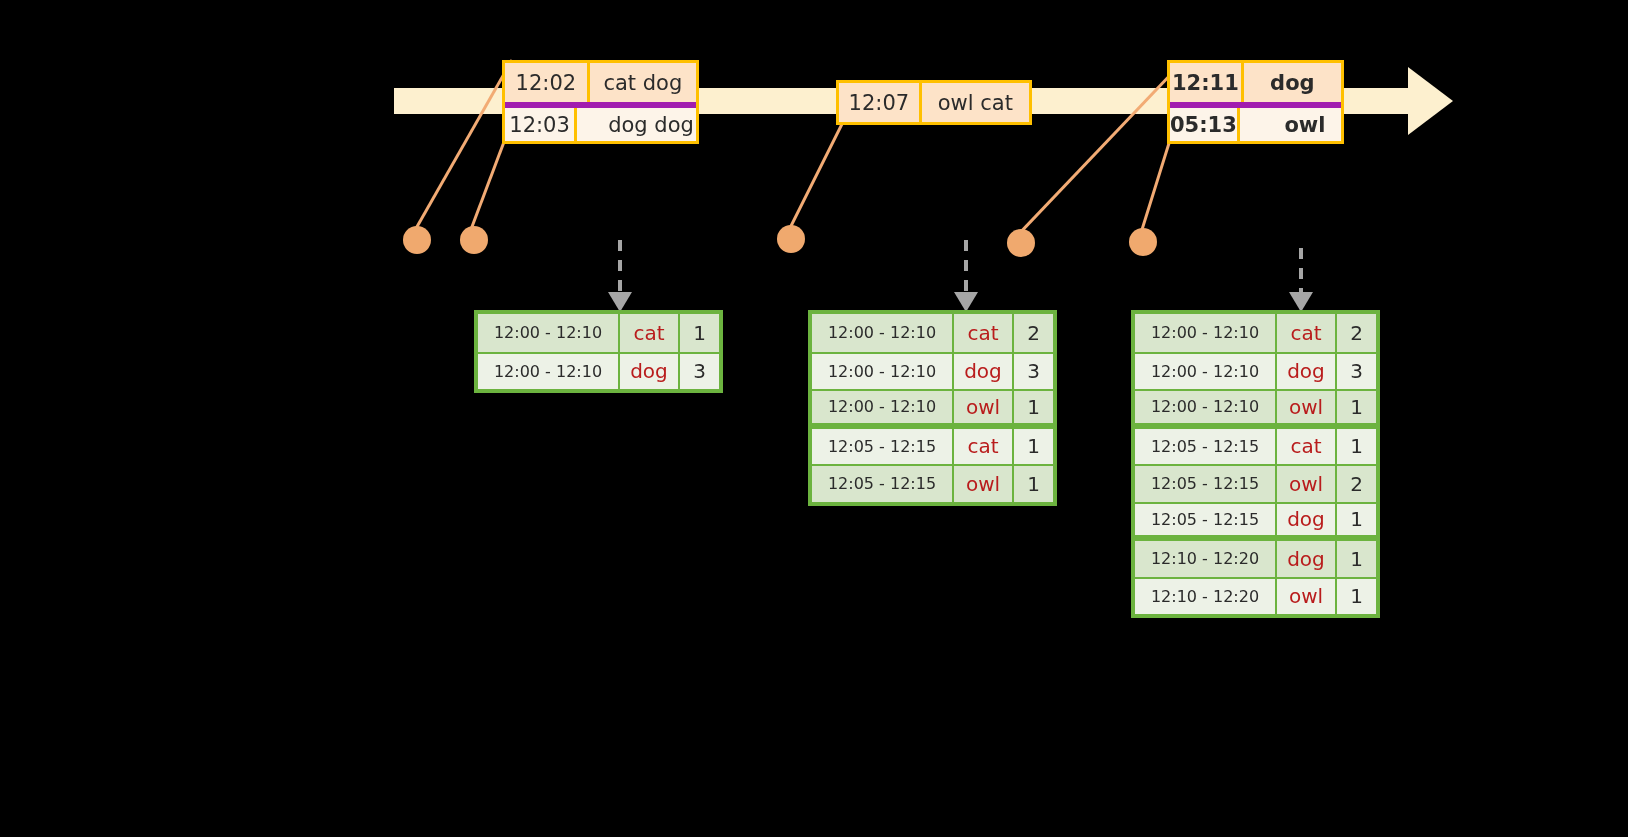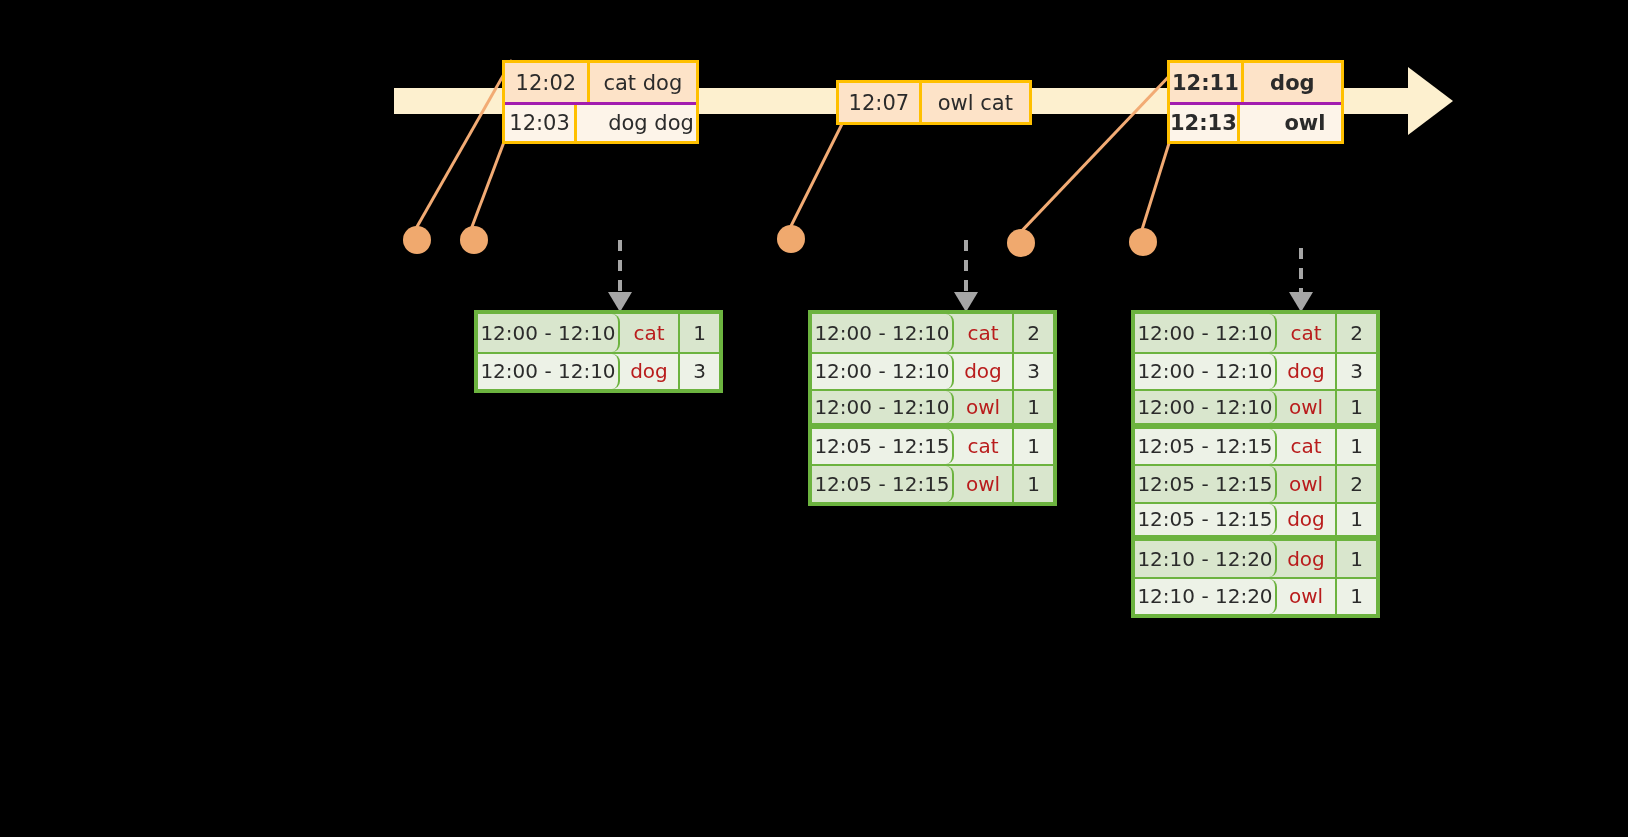--- a/index.html
+++ b/index.html
@@ -54,21 +54,21 @@
     border: 3px solid #ffc000;
     box-sizing: border-box;
     background: #fff7ec;
   }
   .event-row {
     display: flex;
     height: 39px;
     box-sizing: border-box;
   }
   .event-row + .event-row {
-    border-top: 3px solid #a21caf;
+    border-top: 6px solid #a21caf;
     gap: 29px;
   }
   .event-row.shade { background: #fde3c8; }
   .event-row.plain { background: #fdf4e9; }
   .ev-time {
     box-sizing: border-box;
     display: flex;
     align-items: center;
     justify-content: center;
     font-size: 21px;
@@ -110,24 +110,23 @@
   }
   .res-row.shade { background: #d9e6cd; }
   .res-row.plain { background: #edf2e7; }
   .res-row + .res-row { border-top: 2px solid #6cb33f; }
   .res-row.sep-after { border-bottom: 4px solid #6cb33f; }
   .r-window {
     box-sizing: border-box;
     display: flex;
     align-items: center;
     justify-content: center;
-    font-size: 20px;
+    font-size: 16px;
     color: #2b2b2b;
     border-right: 2px solid #6cb33f;
-    border-radius: 8px;
   }
   .r-key {
     box-sizing: border-box;
     display: flex;
     align-items: center;
     justify-content: center;
     font-size: 20px;
     color: #b91c1c;
     border-right: 2px solid #6cb33f;
   }
@@ -212,21 +211,21 @@
       <div class="ev-val">owl cat</div>
     </div>
   </div>
 
   <div class="event-box" id="event-box-3">
     <div class="event-row shade">
       <div class="ev-time">12:11</div>
       <div class="ev-val">dog</div>
     </div>
     <div class="event-row plain">
-      <div class="ev-time">12:13</div>
+      <div class="ev-time">05:13</div>
       <div class="ev-val">owl</div>
     </div>
   </div>
 
   <div class="result-table" id="result-table-1">
     <div class="res-row shade">
       <div class="r-window">12:00 - 12:10</div>
       <div class="r-key">cat</div>
       <div class="r-count">1</div>
     </div>

